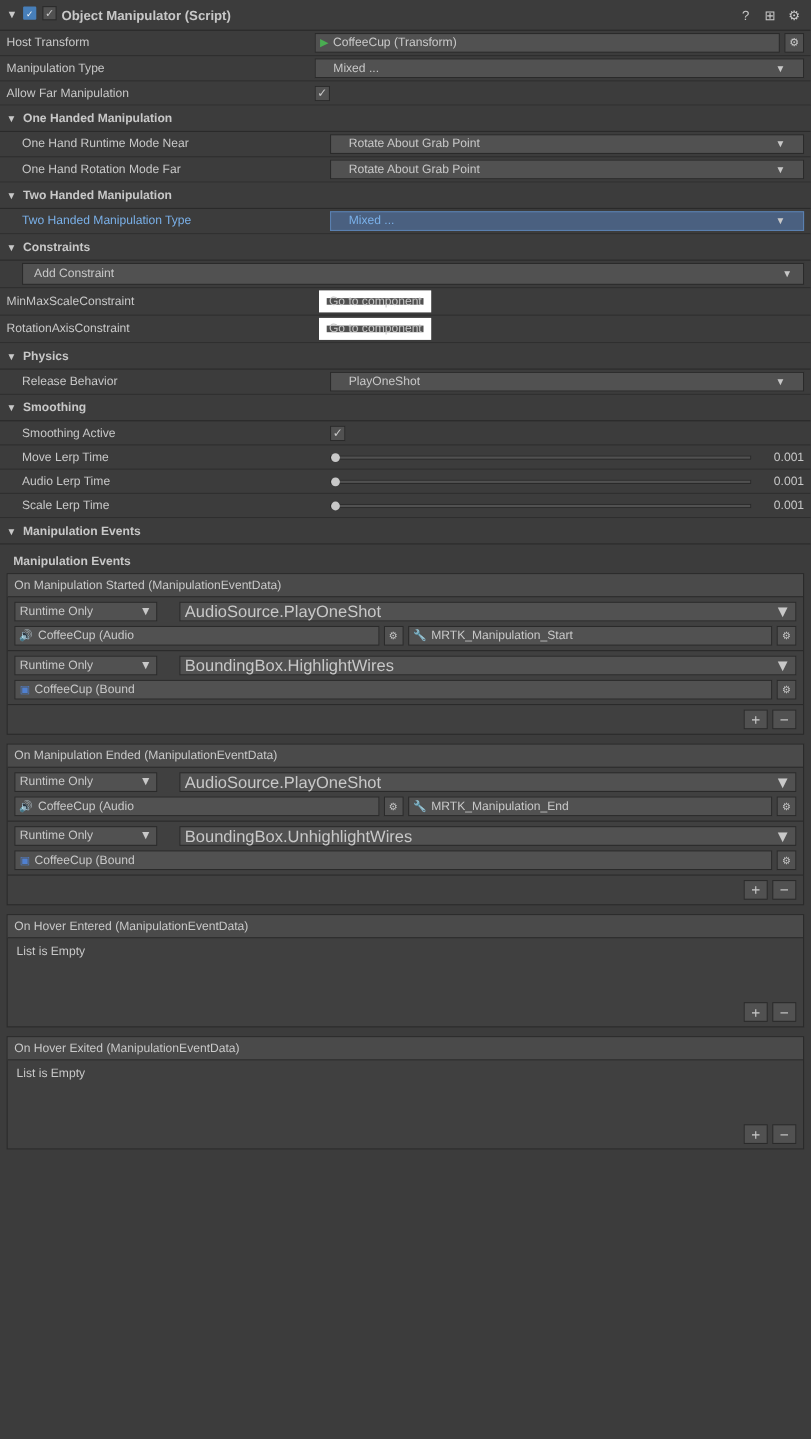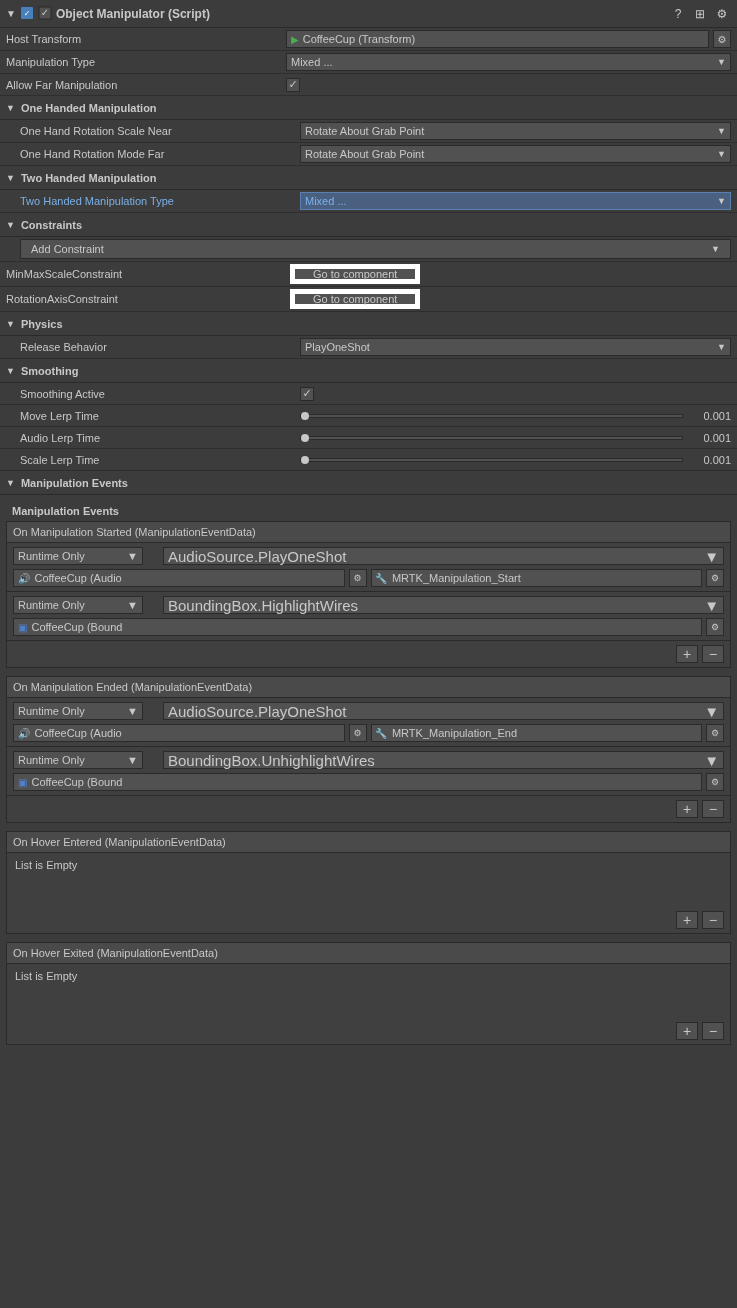--- a/index.html
+++ b/index.html
@@ -82,21 +82,21 @@
       margin-right: 2px;
     }
     
     .dropdown {
       display: flex;
       align-items: center;
       background: #515151;
       border: 1px solid #2a2a2a;
       height: 18px;
       width: 100%;
-      padding: 0 4px;
+      padding: 0 16px;
       color: #c8c8c8;
       font-size: 11px;
       cursor: pointer;
       justify-content: space-between;
     }
     .dropdown-arrow {
       color: #c8c8c8;
       font-size: 9px;
     }
     
@@ -146,24 +146,24 @@
       align-items: center;
       justify-content: center;
       cursor: pointer;
       margin-left: 4px;
       color: #c8c8c8;
       font-size: 10px;
     }
     
     .goto-btn {
       background: #515151;
-      border: 5px solid #ffffff;
-      color: #c8c8c8;
-      font-size: 11px;
-      padding: 2px 18px;
+      border: 7px solid #ffffff;
+      color: #c8c8c8;
+      font-size: 11px;
+      padding: 2px 2px;
       cursor: pointer;
       height: 20px;
       display: flex;
       align-items: center;
     }
     
     .add-constraint {
       display: flex;
       align-items: center;
       background: #515151;
@@ -392,21 +392,21 @@
       <div class="checkbox checked"></div>
     </div>
   </div>
 
   <div class="section-header">
     <span class="triangle">▼</span>
     <span class="section-title">One Handed Manipulation</span>
   </div>
 
   <div class="row" style="padding-left:20px;">
-    <span class="row-label">One Hand Rotation Scale Near</span>
+    <span class="row-label">One Hand Runtime Mode Near</span>
     <div class="row-value">
       <div class="dropdown">
         <span>Rotate About Grab Point</span>
         <span class="dropdown-arrow">▼</span>
       </div>
     </div>
   </div>
 
   <div class="row" style="padding-left:20px;">
     <span class="row-label">One Hand Rotation Mode Far</span>

